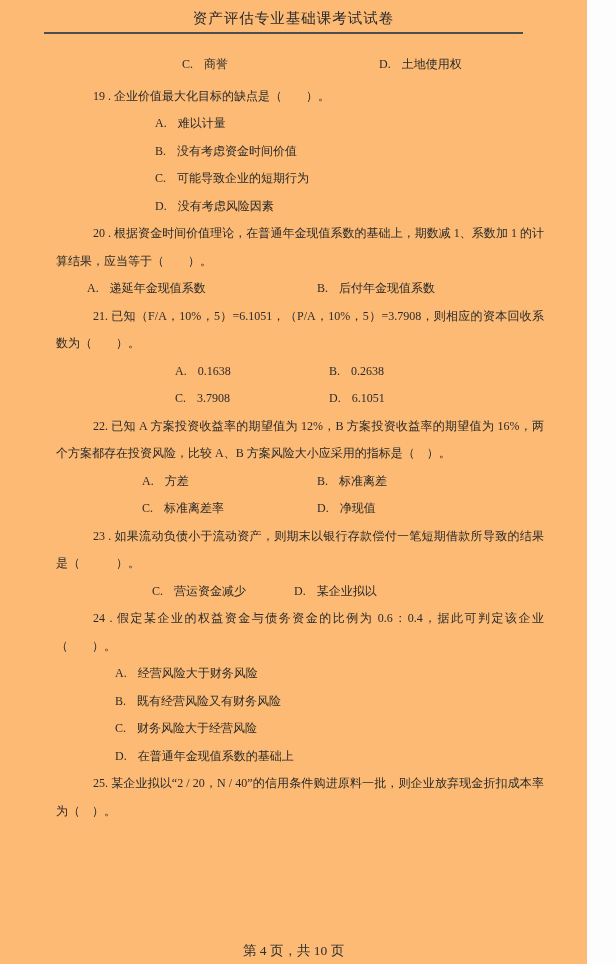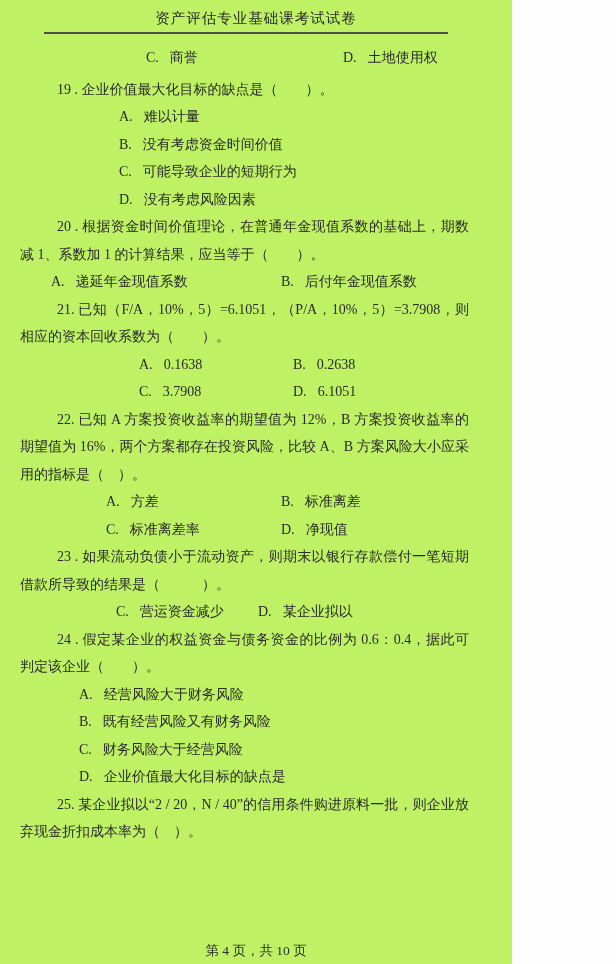--- a/index.html
+++ b/index.html
@@ -1,42 +1,42 @@
 <!DOCTYPE html>
 <html><head>
 <meta charset="utf-8">
 <style>
   html,body{margin:0;padding:0;background:#fdfdfd;}
   .page{
     position:relative;
-    width:512px;height:964px;
-    background:#bef264;
+    width:587px;height:964px;
+    background:#fdba74;
     color:#2a2a2a;
     font-family:"Liberation Serif","DejaVu Serif",serif;
     overflow:hidden;
     box-sizing:border-box;
   }
   
   .hdr-title{
     padding-top:8px;
     text-align:center;
     font-size:14.5px;
     letter-spacing:1px;
     line-height:20px;
   }
   .hdr-rule{
     margin:4px 64px 0 44px;
     border-top:2px solid #4d4d4d;
     height:0;
   }
   
   .content{
-    margin:0 43px 0 20px;
-    padding-top:10px;
-    font-size:14px;
+    margin:0 43px 0 56px;
+    padding-top:17px;
+    font-size:12px;
     line-height:27.5px;
     text-align:justify;
   }
   p{margin:0;}
   .stem{text-indent:37px;}
   .opt-line{display:block;}
   .opt-row{display:flex;}
   .opt{white-space:nowrap;}
   .ol{margin-right:11px;}
   
@@ -133,21 +133,21 @@
         </div>
       </div>
     </section>
 
     <section>
       <p class="stem">24 . 假定某企业的权益资金与债务资金的比例为 0.6：0.4，据此可判定该企业（　　）。</p>
       <div class="opts-24">
         <p class="opt-line"><span class="ol">A.</span><span>经营风险大于财务风险</span></p>
         <p class="opt-line"><span class="ol">B.</span><span>既有经营风险又有财务风险</span></p>
         <p class="opt-line"><span class="ol">C.</span><span>财务风险大于经营风险</span></p>
-        <p class="opt-line"><span class="ol">D.</span><span>企业价值最大化目标的缺点是</span></p>
+        <p class="opt-line"><span class="ol">D.</span><span>在普通年金现值系数的基础上</span></p>
       </div>
     </section>
 
     <section>
       <p class="stem">25. 某企业拟以“2 / 20，N / 40”的信用条件购进原料一批，则企业放弃现金折扣成本率为（　）。</p>
     </section>
 
   </div>
 
   <div class="footer">

